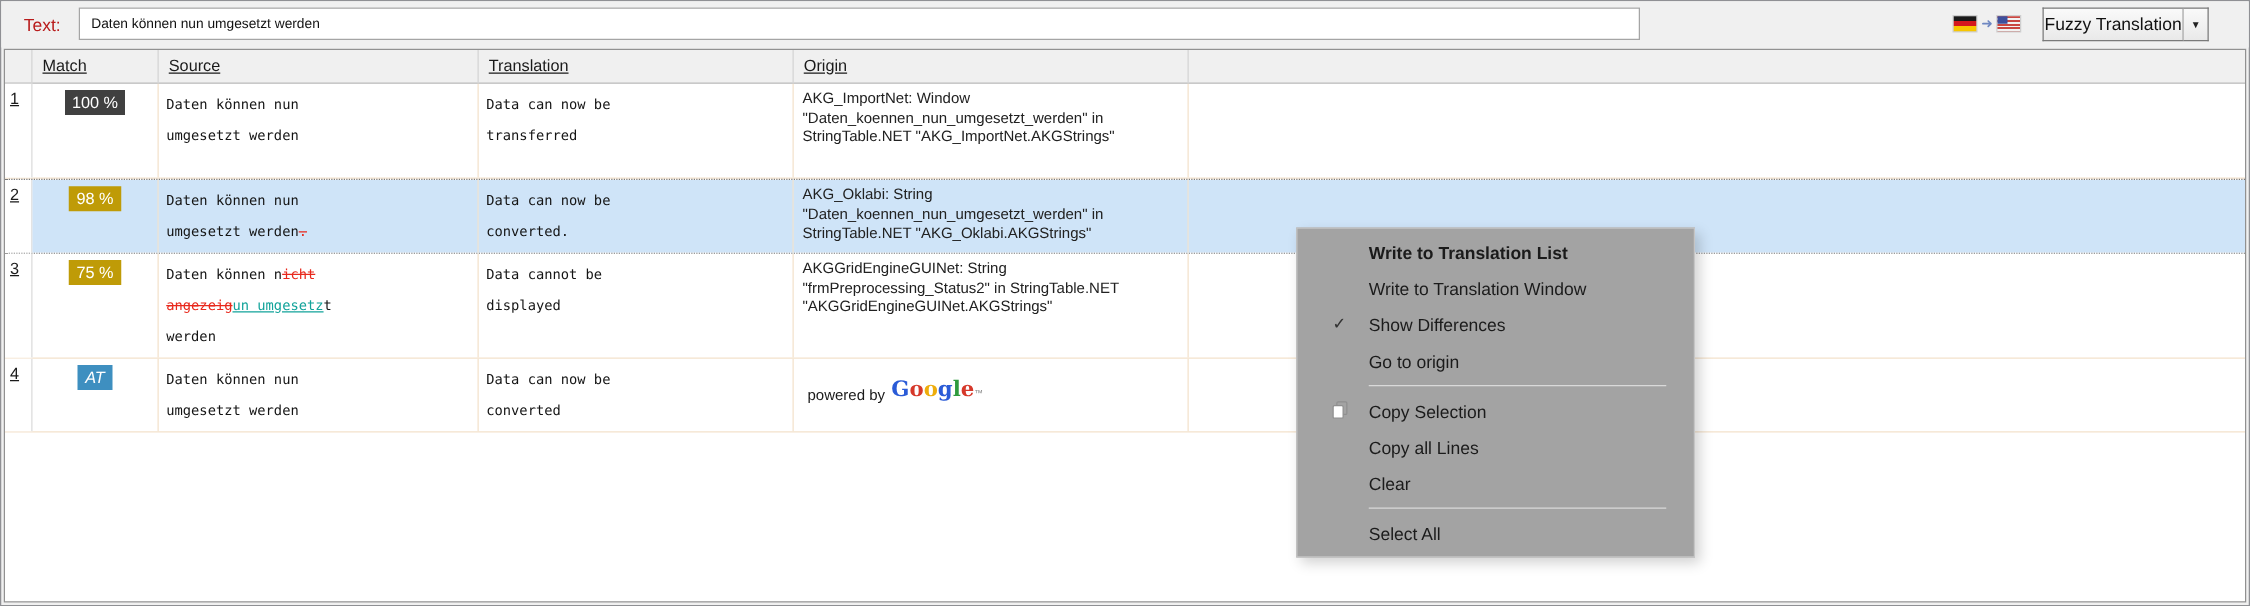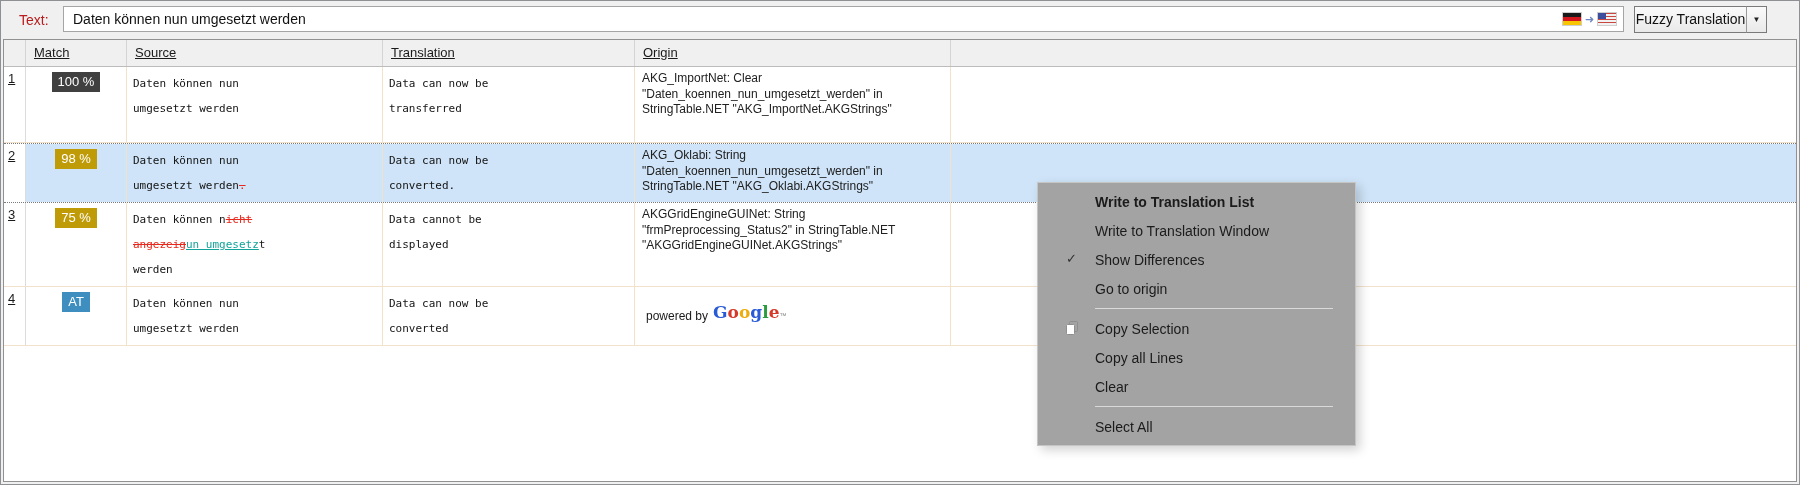--- a/index.html
+++ b/index.html
@@ -10,23 +10,23 @@
   }
   .app {
     position:absolute; inset:0; border:1px solid #8f9094; box-sizing:border-box;
     background:#f0f0f0;
   }
 
   
   .topbar { position:absolute; top:0; left:0; right:0; height:37px; background:#f0f0f0; }
   .text-label { position:absolute; left:18px; top:11px; font-size:14px; color:#b91c1c; }
   .text-input {
-    position:absolute; left:62px; top:5px; width:1561px; height:26px;
+    position:absolute; left:62px; top:5px; width:1249px; height:26px;
     box-sizing:border-box; border:1px solid #a5a5a5; background:#fff;
-    font-family:"Liberation Sans", sans-serif; font-size:14px; color:#111;
+    font-family:"Liberation Sans", sans-serif; font-size:11px; color:#111;
     padding:4px 9px; outline:none;
   }
   .flags { position:absolute; left:1562px; top:12px; display:flex; align-items:center; gap:4px; }
   .flag { width:18px; height:12px; box-shadow:0 0 0 1px #cfcfcf; position:relative; }
   .flag-de { background:linear-gradient(180deg,#1a1a1a 0 33%,#d4171e 33% 66%,#f7c600 66% 100%); }
   .flag-us { background:repeating-linear-gradient(180deg,#c94741 0 1.5px,#f2f2f2 1.5px 3px); }
   .flag-us .canton { position:absolute; left:0; top:0; width:8px; height:6px; background:#3d4f9c; }
   .flag-arrow { font-size:11px; color:#6f88c2; line-height:1; margin:0 0px; }
 
   .fuzzy-group { position:absolute; left:1633px; top:5px; height:27px; display:flex; }
@@ -139,21 +139,21 @@
         <div class="hcell">Origin</div>
         <div class="hcell filler"></div>
       </div>
     <div id="grid-body">
         <div class="grid-row row-1">
           <div class="numcell">1</div>
           <div class="cell matchcell"><span class="badge" style="background: #404040;">100 %</span></div>
           <div class="cell srccell"><div><span>Daten können nun</span></div><div><span>umgesetzt werden</span></div></div>
           <div class="cell transcell"><div>Data can now be</div><div>transferred</div></div>
           <div class="cell origincell">
-            <div>AKG_ImportNet: Clear</div>
+            <div>AKG_ImportNet: Window</div>
             <div>"Daten_koennen_nun_umgesetzt_werden" in</div>
             <div>StringTable.NET "AKG_ImportNet.AKGStrings"</div>
           </div>
           <div class="fillcell"></div>
         </div>
         <div class="grid-row row-2 row-selected">
           <div class="numcell">2</div>
           <div class="cell matchcell"><span class="badge" style="background: rgb(191, 155, 7);">98 %</span></div>
           <div class="cell srccell"><div><span>Daten können nun</span></div><div><span>umgesetzt werden</span><span class="seg-d">.</span></div></div>
           <div class="cell transcell"><div>Data can now be</div><div>converted.</div></div>
@@ -171,21 +171,21 @@
           <div class="cell transcell"><div>Data cannot be</div><div>displayed</div></div>
           <div class="cell origincell">
             <div>AKGGridEngineGUINet: String</div>
             <div>"frmPreprocessing_Status2" in StringTable.NET</div>
             <div>"AKGGridEngineGUINet.AKGStrings"</div>
           </div>
           <div class="fillcell"></div>
         </div>
         <div class="grid-row row-4">
           <div class="numcell">4</div>
-          <div class="cell matchcell"><span class="badge" style="background: rgb(62, 143, 192);">AT</span></div>
+          <div class="cell matchcell"><span class="badge" style="background: rgb(62, 143, 192); font-style: italic;">AT</span></div>
           <div class="cell srccell"><div><span>Daten können nun</span></div><div><span>umgesetzt werden</span></div></div>
           <div class="cell transcell"><div>Data can now be</div><div>converted</div></div>
           <div class="cell origincell">
             <div class="google-line">
               <span class="gprefix">powered by</span>
               <span class="gword"><span style="color: rgb(42, 91, 215);">G</span><span style="color: rgb(214, 56, 42);">o</span><span style="color: rgb(238, 173, 12);">o</span><span style="color: rgb(42, 91, 215);">g</span><span style="color: rgb(46, 155, 62);">l</span><span style="color: rgb(214, 56, 42);">e</span></span>
               <span class="gtm">™</span>
             </div>
           </div>
           <div class="fillcell"></div>

